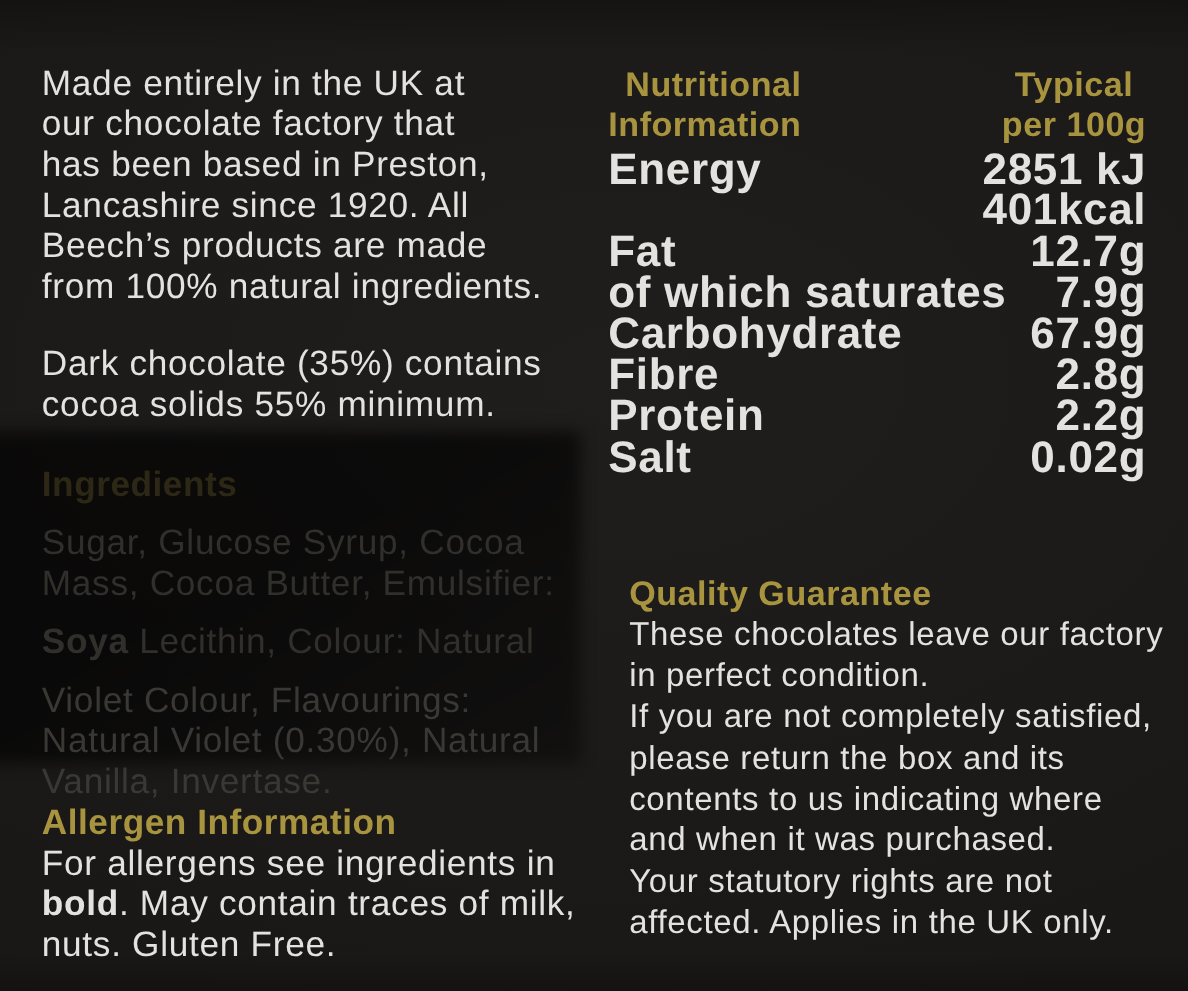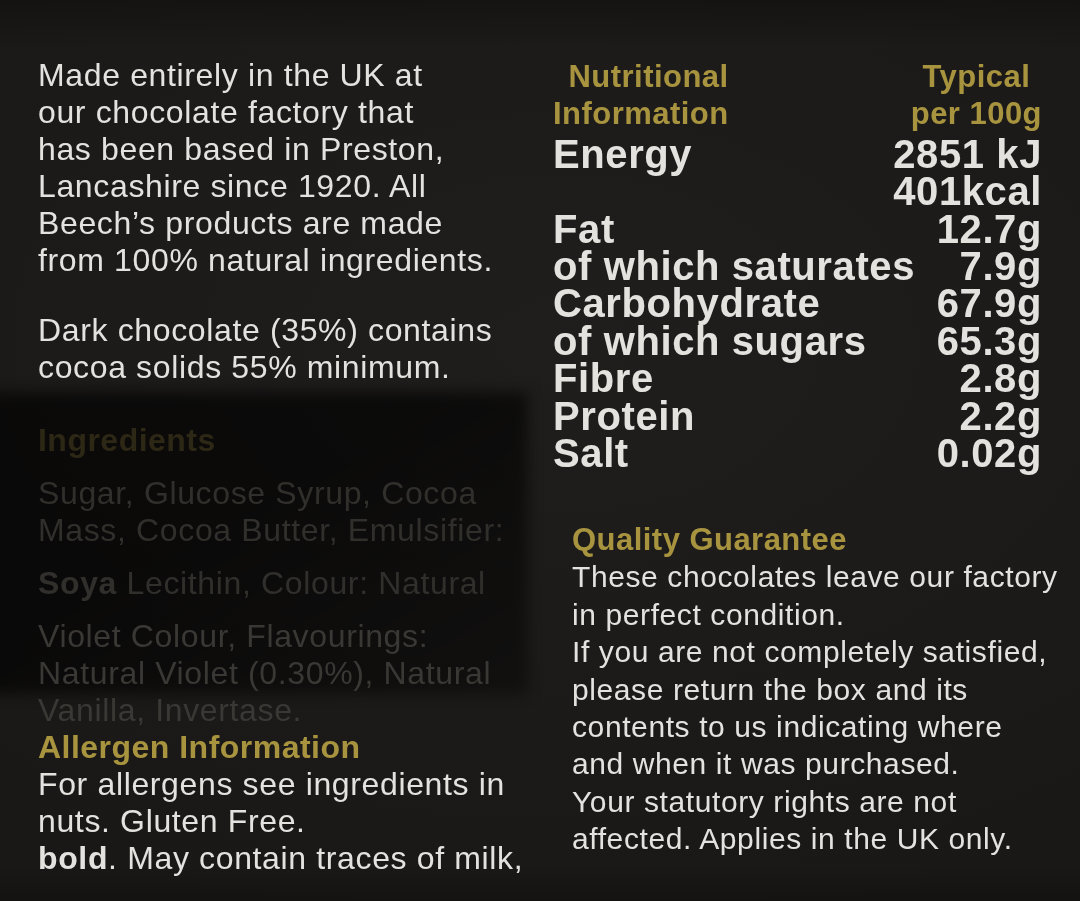--- a/index.html
+++ b/index.html
@@ -127,22 +127,22 @@
 Mass, Cocoa Butter, Emulsifier:</div>
     <div class="ing-line ing-dim1"><span class="bold">Soya</span><span> Lecithin, Colour: Natural</span></div>
     <div class="ing-line ing-dim2 pre">Violet Colour, Flavourings:
 Natural Violet (0.30%), Natural
 Vanilla, Invertase.</div>
   </section>
 
   <section class="allergen">
     <div class="gold-heading">Allergen Information</div>
     <div class="body-text">For allergens see ingredients in</div>
+    <div class="body-text"><span class="bold">bold</span><span>. May contain traces of milk,</span></div>
     <div class="body-text">nuts. Gluten Free.</div>
-    <div class="body-text"><span class="bold">bold</span><span>. May contain traces of milk,</span></div>
   </section>
 
   <section class="nutrition">
     <div class="head-row">
       <div class="gold-heading head-left pre">Nutritional
 Information</div>
       <div class="gold-heading head-right pre">Typical
 per 100g</div>
     </div>
     <div class="nrows">
@@ -160,24 +160,20 @@
       </div>
       <div class="nrow">
         <span class="nlabel">of which saturates</span>
         <span class="nvalue">7.9g</span>
       </div>
       <div class="nrow">
         <span class="nlabel">Carbohydrate</span>
         <span class="nvalue">67.9g</span>
       </div>
       <div class="nrow">
-        <span class="nlabel">of which sugars</span>
-        <span class="nvalue">65.3g</span>
-      </div>
-      <div class="nrow">
         <span class="nlabel">Fibre</span>
         <span class="nvalue">2.8g</span>
       </div>
       <div class="nrow">
         <span class="nlabel">Protein</span>
         <span class="nvalue">2.2g</span>
       </div>
       <div class="nrow">
         <span class="nlabel">Salt</span>
         <span class="nvalue">0.02g</span>

